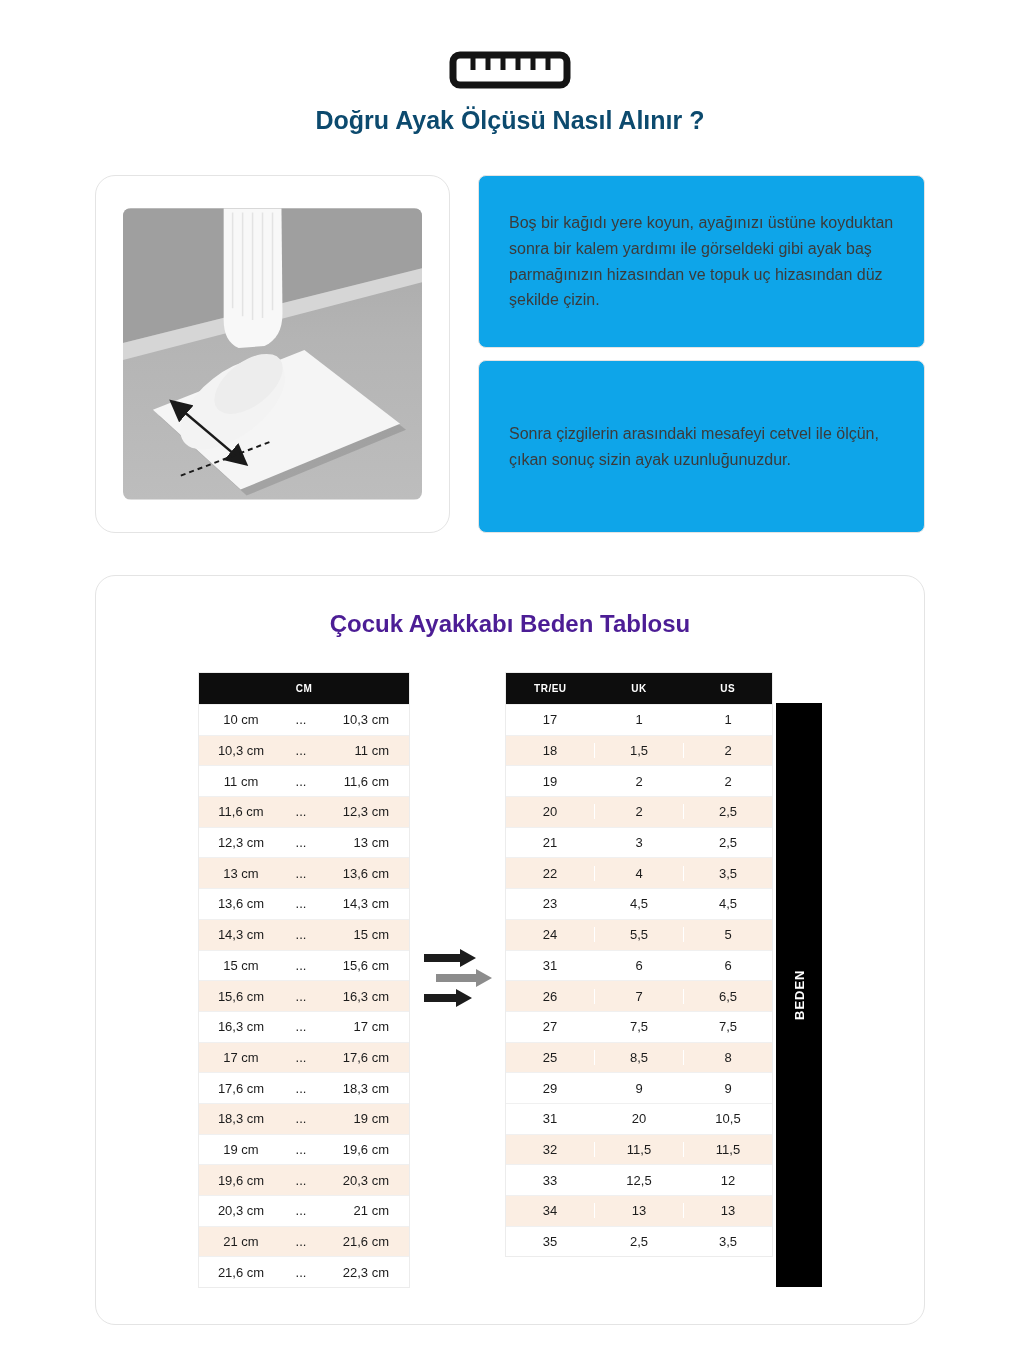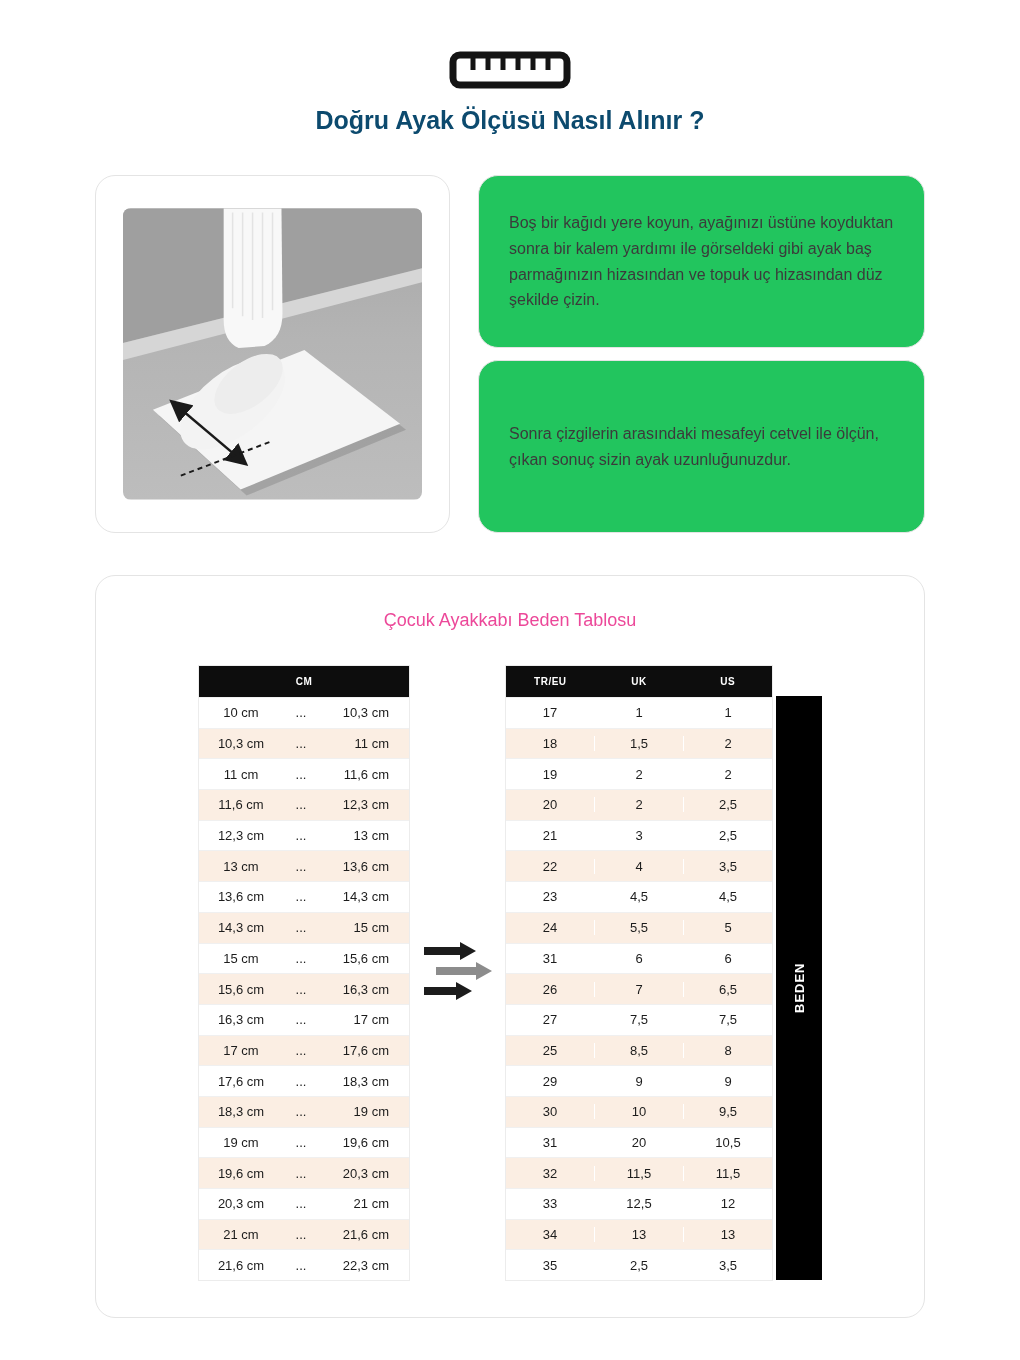--- a/index.html
+++ b/index.html
@@ -33,38 +33,38 @@
     padding: 30px 27px;
     display: flex;
     align-items: center;
     justify-content: center;
     background: #fff;
   }
   .photo-wrap { border-radius: 8px; overflow: hidden; line-height: 0; }
   .text-cards { flex: 1; display: flex; flex-direction: column; gap: 12px; }
   .text-card {
     border: 1px solid #e4e4e4;
-    border-radius: 20px;
+    border-radius: 8px;
     padding: 22px 30px;
     flex: 1;
     display: flex;
     align-items: center;
     font-size: 16px;
     line-height: 1.6;
     color: #3b3b3b;
-    background: #22c55e;
+    background: #0ea5e9;
   }
   .table-card {
     border: 1px solid #e4e4e4;
     border-radius: 20px;
     margin-top: 42px;
     padding: 34px 0 36px;
     background: #fff;
   }
-  .section-title { text-align: center; font-size: 18px; font-weight: 400; color: #ec4899; }
+  .section-title { text-align: center; font-size: 24px; font-weight: 700; color: #4c1d95; }
   .tables {
     display: flex;
     justify-content: center;
     align-items: flex-start;
     margin-top: 34px;
   }
   .cm-table { width: 212px; border: 1px solid #ececec; }
   .thead {
     background: #0d0d0d;
     color: #fff;
@@ -365,25 +365,20 @@
               <div class="trow alt">
                 <span class="cell size-col">25</span>
                 <span class="cell size-col">8,5</span>
                 <span class="cell size-col">8</span>
               </div>
               <div class="trow">
                 <span class="cell size-col">29</span>
                 <span class="cell size-col">9</span>
                 <span class="cell size-col">9</span>
               </div>
-              <div class="trow alt">
-                <span class="cell size-col">30</span>
-                <span class="cell size-col">10</span>
-                <span class="cell size-col">9,5</span>
-              </div>
               <div class="trow">
                 <span class="cell size-col">31</span>
                 <span class="cell size-col">20</span>
                 <span class="cell size-col">10,5</span>
               </div>
               <div class="trow alt">
                 <span class="cell size-col">32</span>
                 <span class="cell size-col">11,5</span>
                 <span class="cell size-col">11,5</span>
               </div>

